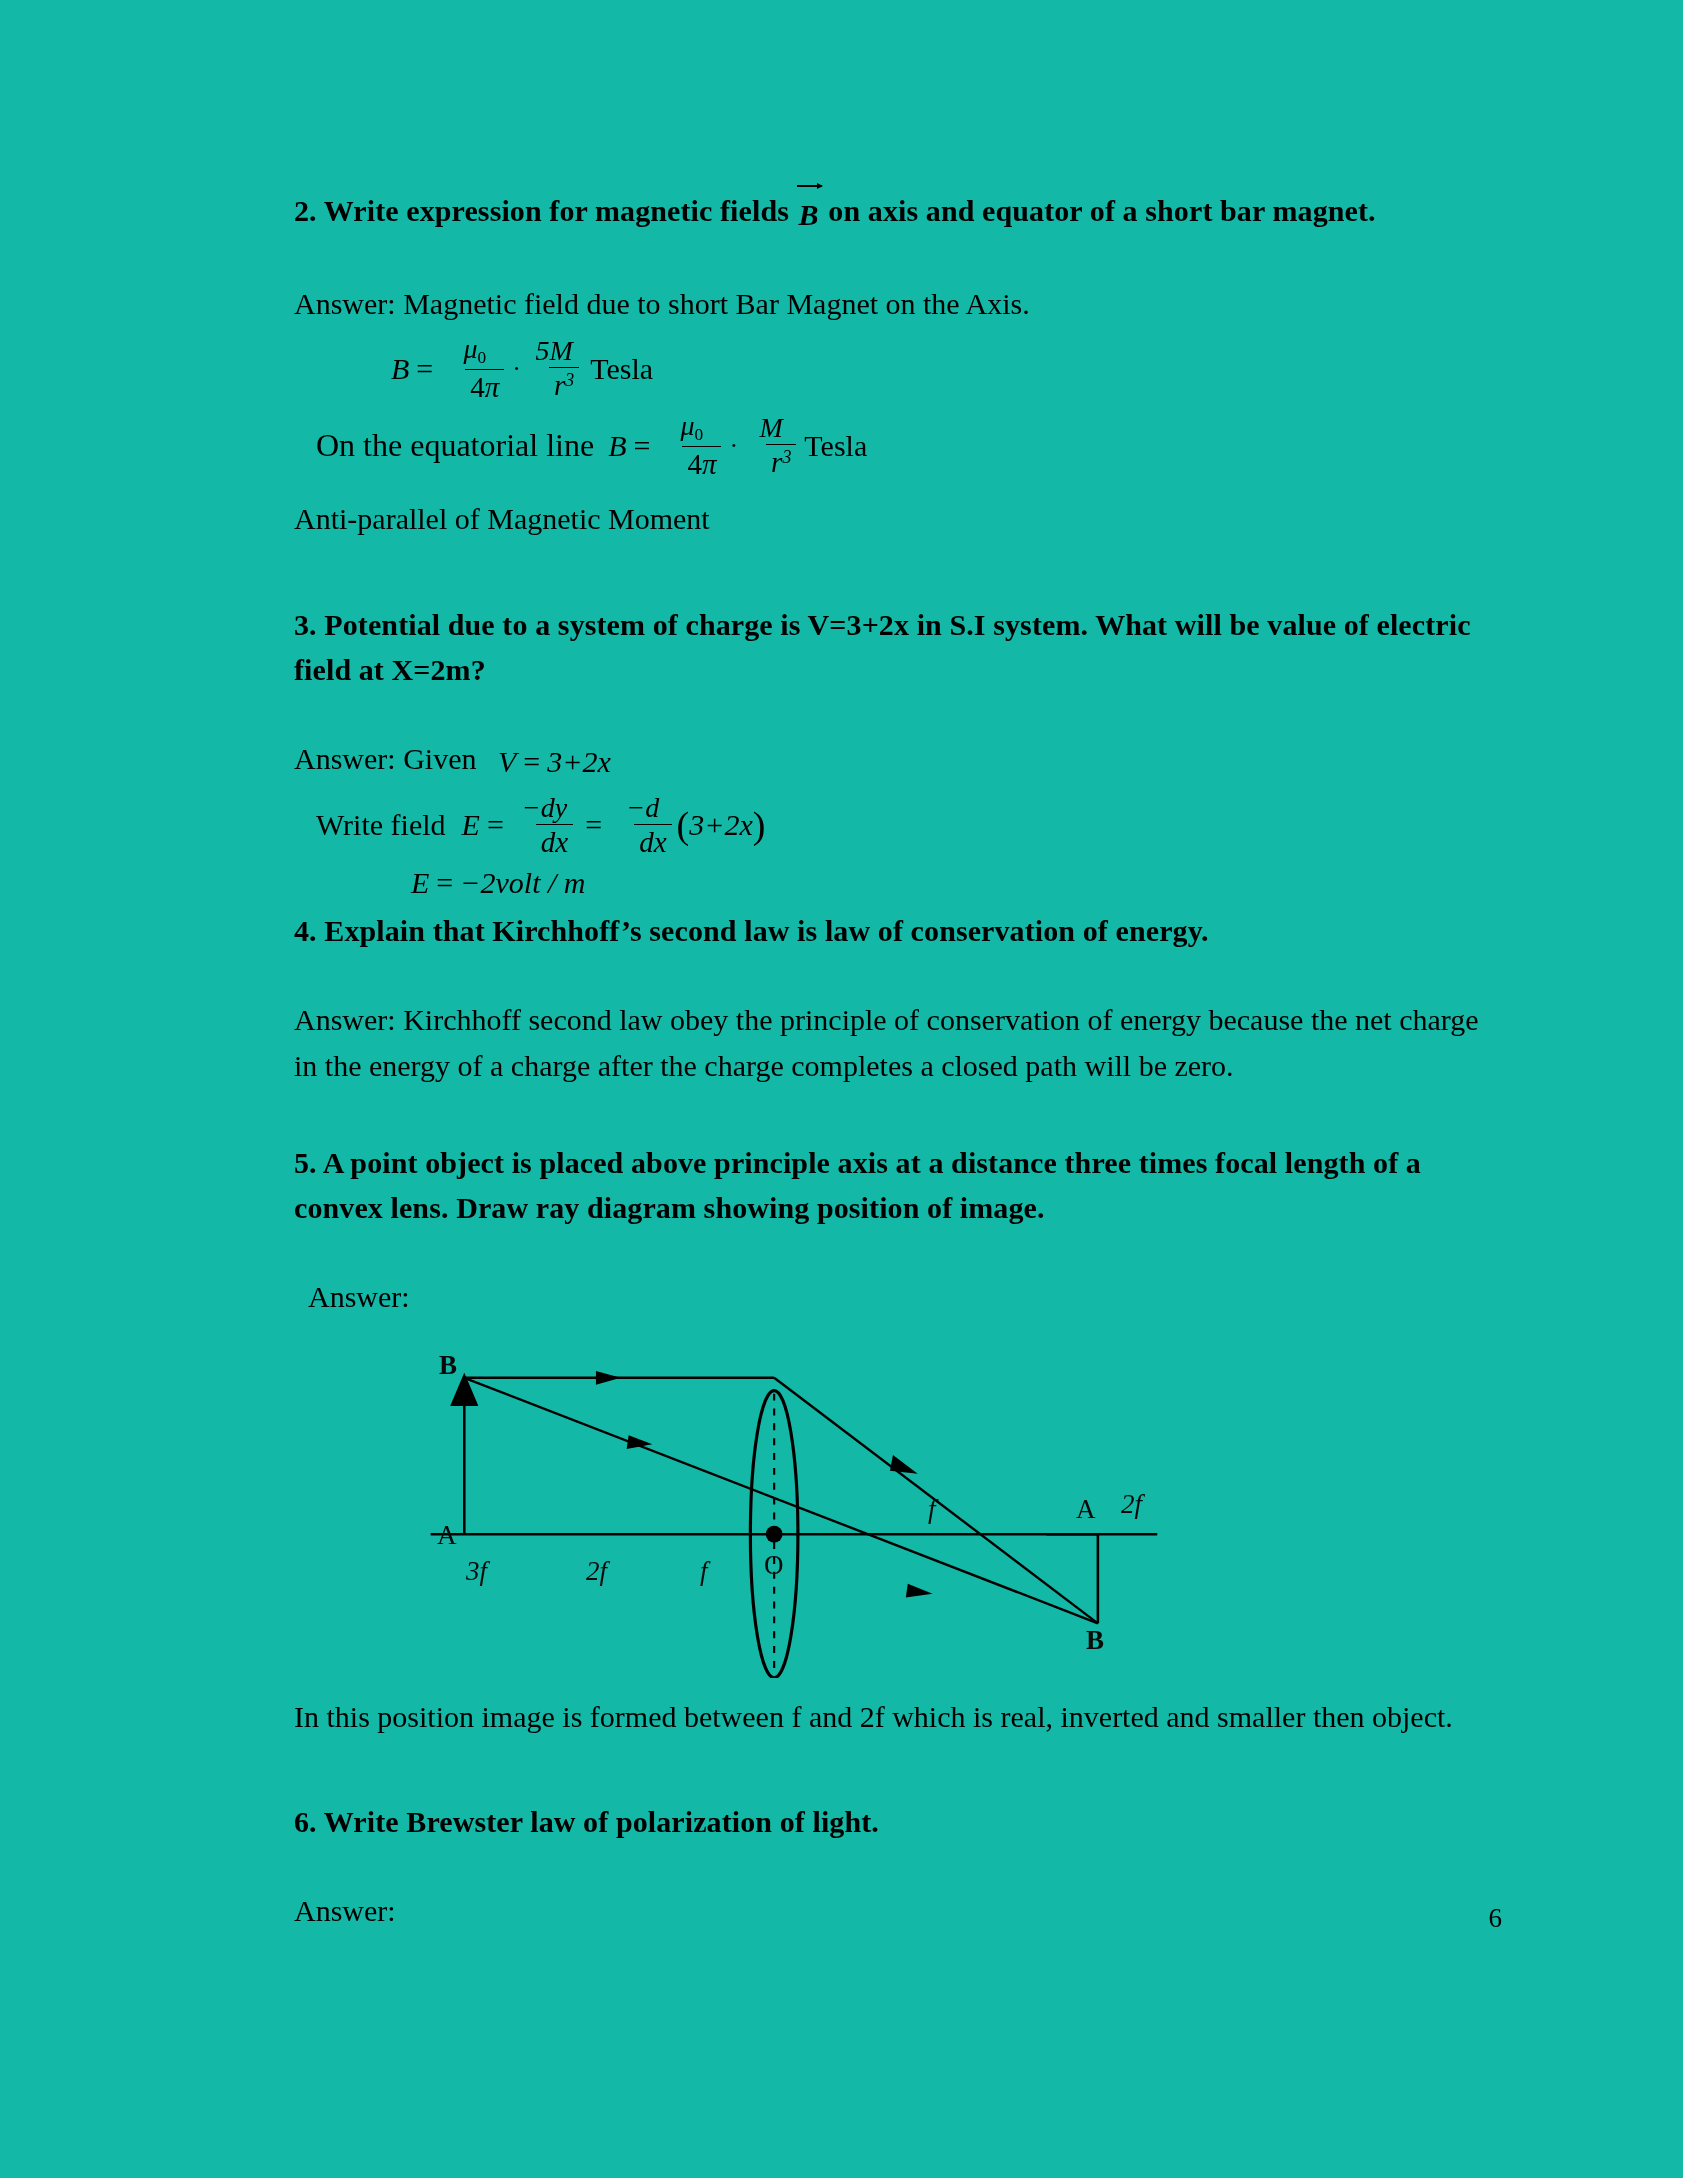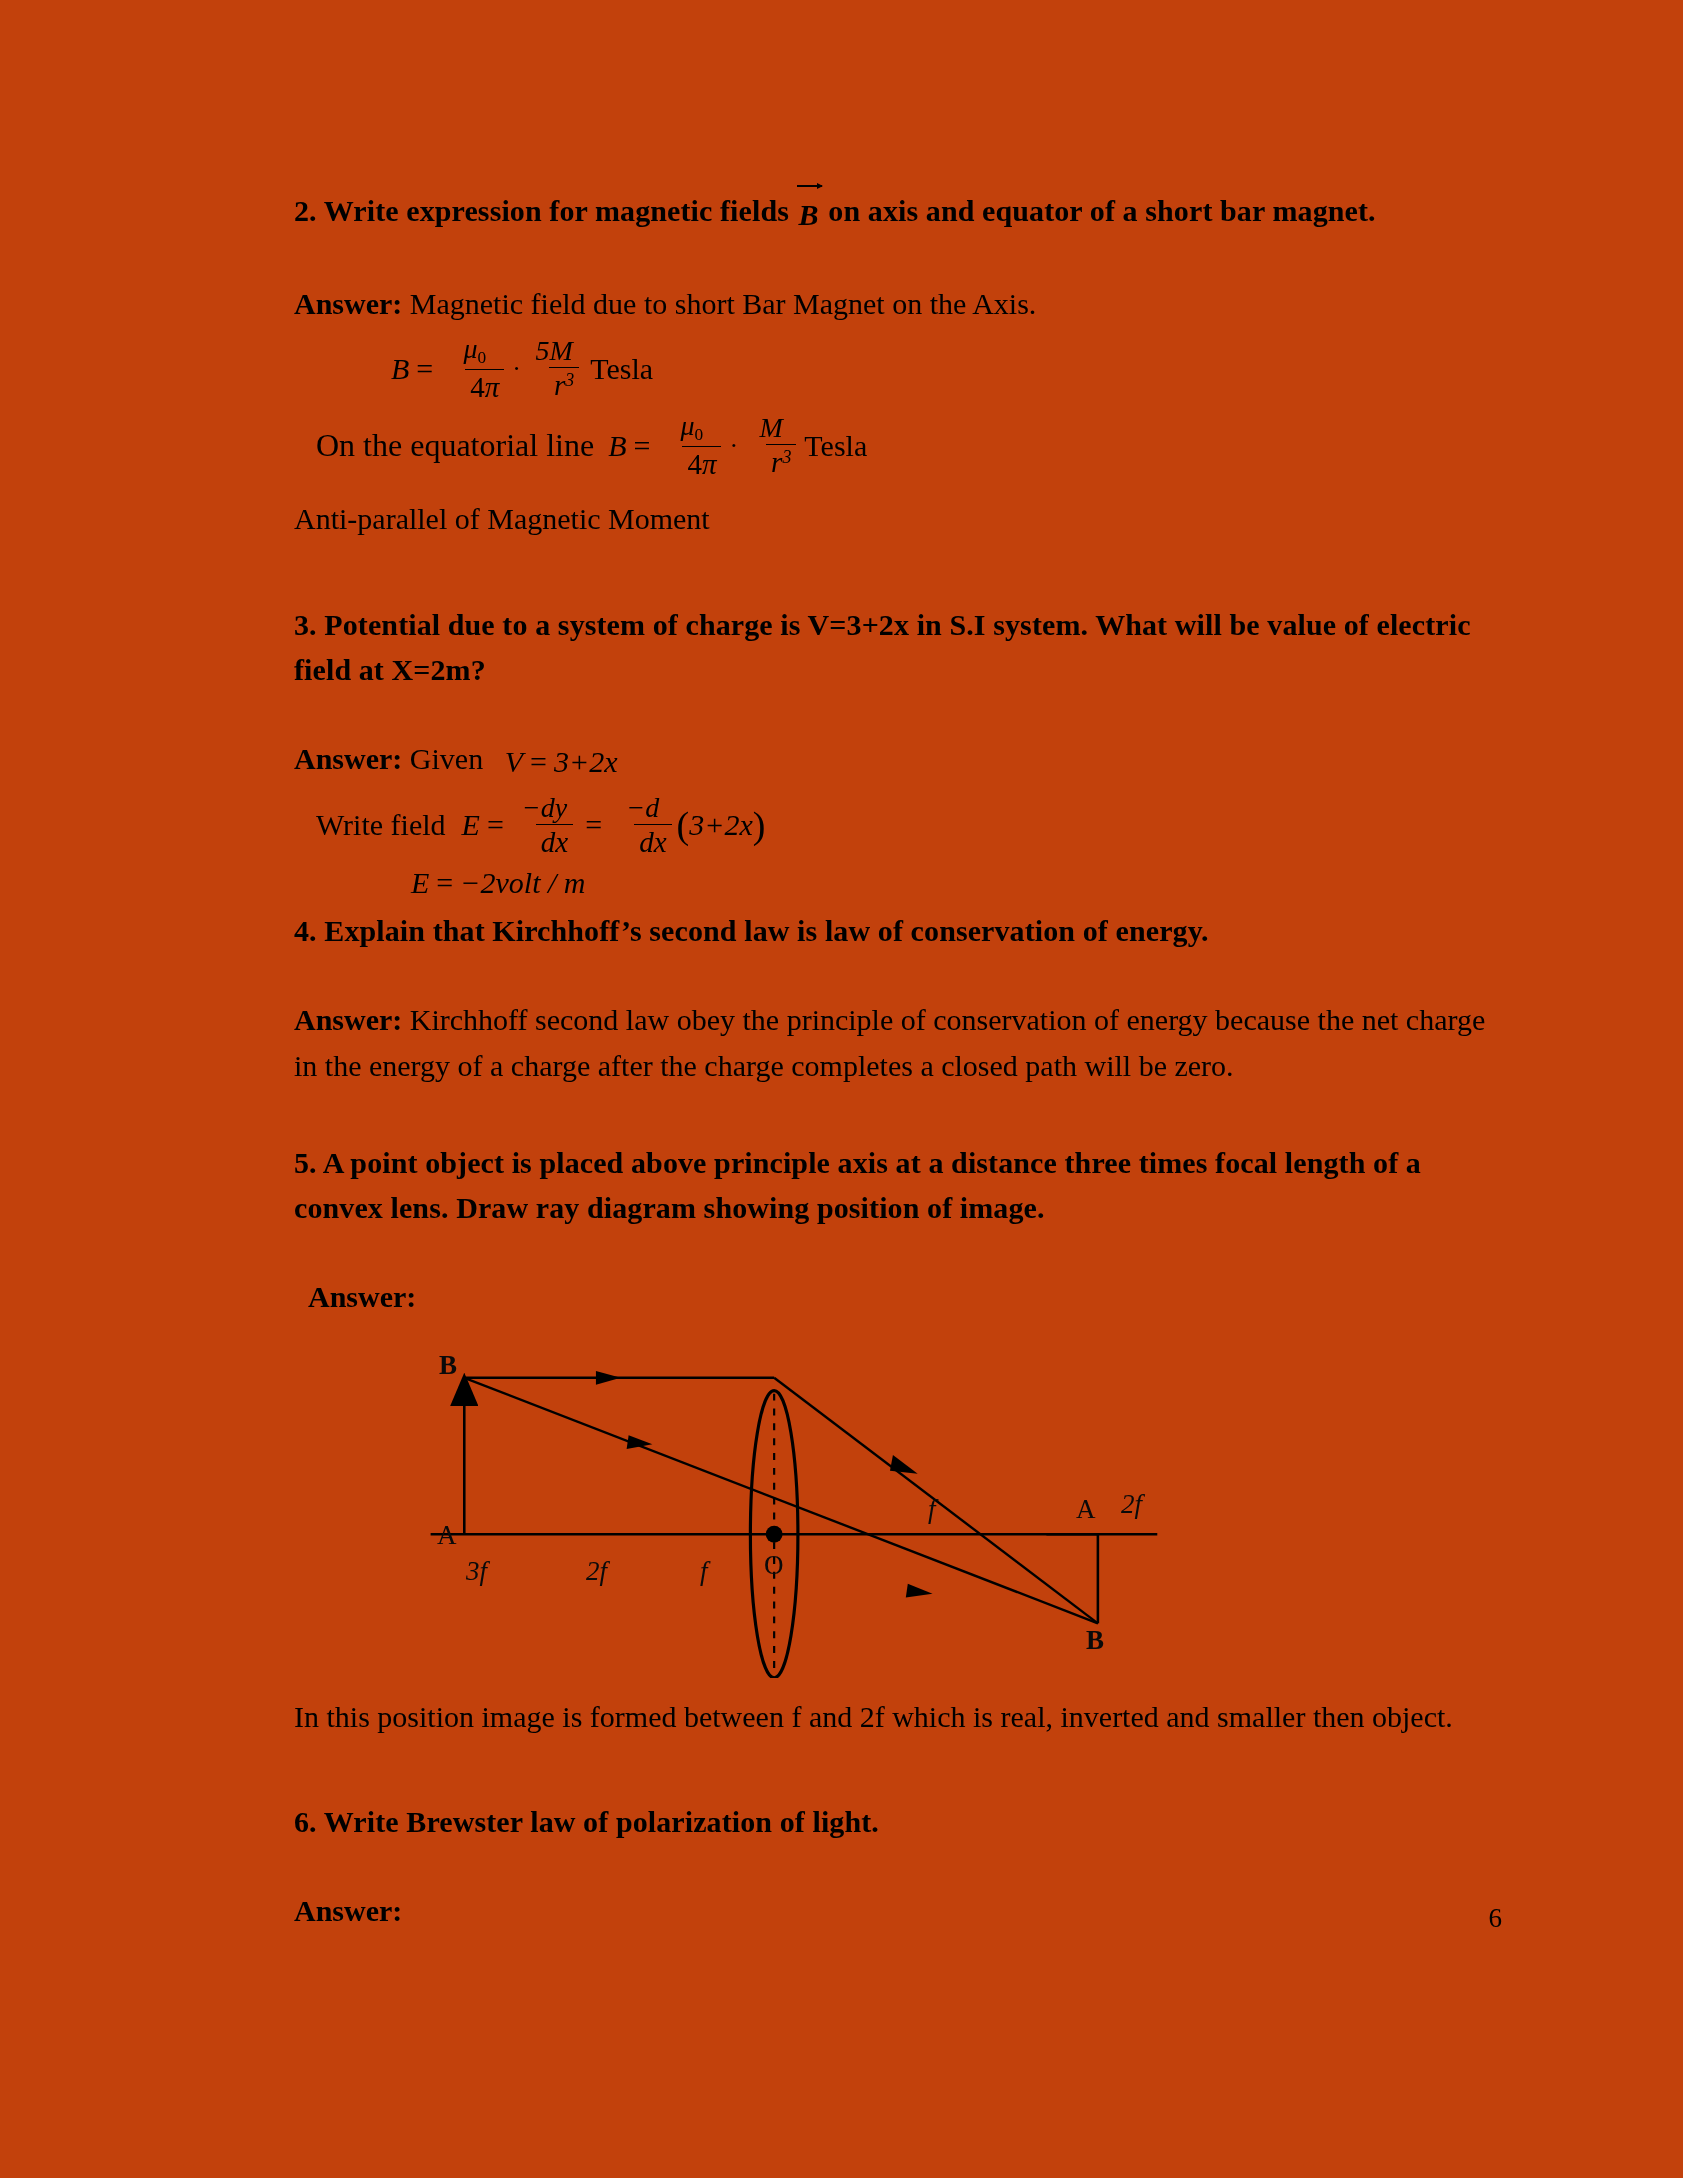--- a/index.html
+++ b/index.html
@@ -4,21 +4,21 @@
 <style>
   html, body {
     margin: 0;
     padding: 0;
     background: #ffffff;
   }
   .page {
     position: relative;
     width: 1683px;
     height: 2178px;
-    background: #c2410c;
+    background: #14b8a6;
     font-family: "Liberation Serif", "DejaVu Serif", serif;
     color: #000000;
     overflow: hidden;
   }
   .content {
     position: absolute;
     left: 294px;
     top: 188px;
     width: 1208px;
   }
@@ -28,21 +28,21 @@
     line-height: 1.50;
     margin: 0;
     letter-spacing: 0.1px;
   }
   .ans-block {
     font-size: 30px;
     line-height: 1.52;
     margin: 0;
   }
   .ans-lbl {
-    font-weight: bold;
+    font-weight: normal;
   }
   .spacer-lg { height: 44px; }
   .spacer-sm { height: 16px; }
   .spacer-xs { height: 8px; }
 
   
   .math {
     font-family: "Liberation Serif", "DejaVu Serif", serif;
     font-style: italic;
     font-size: 30px;

